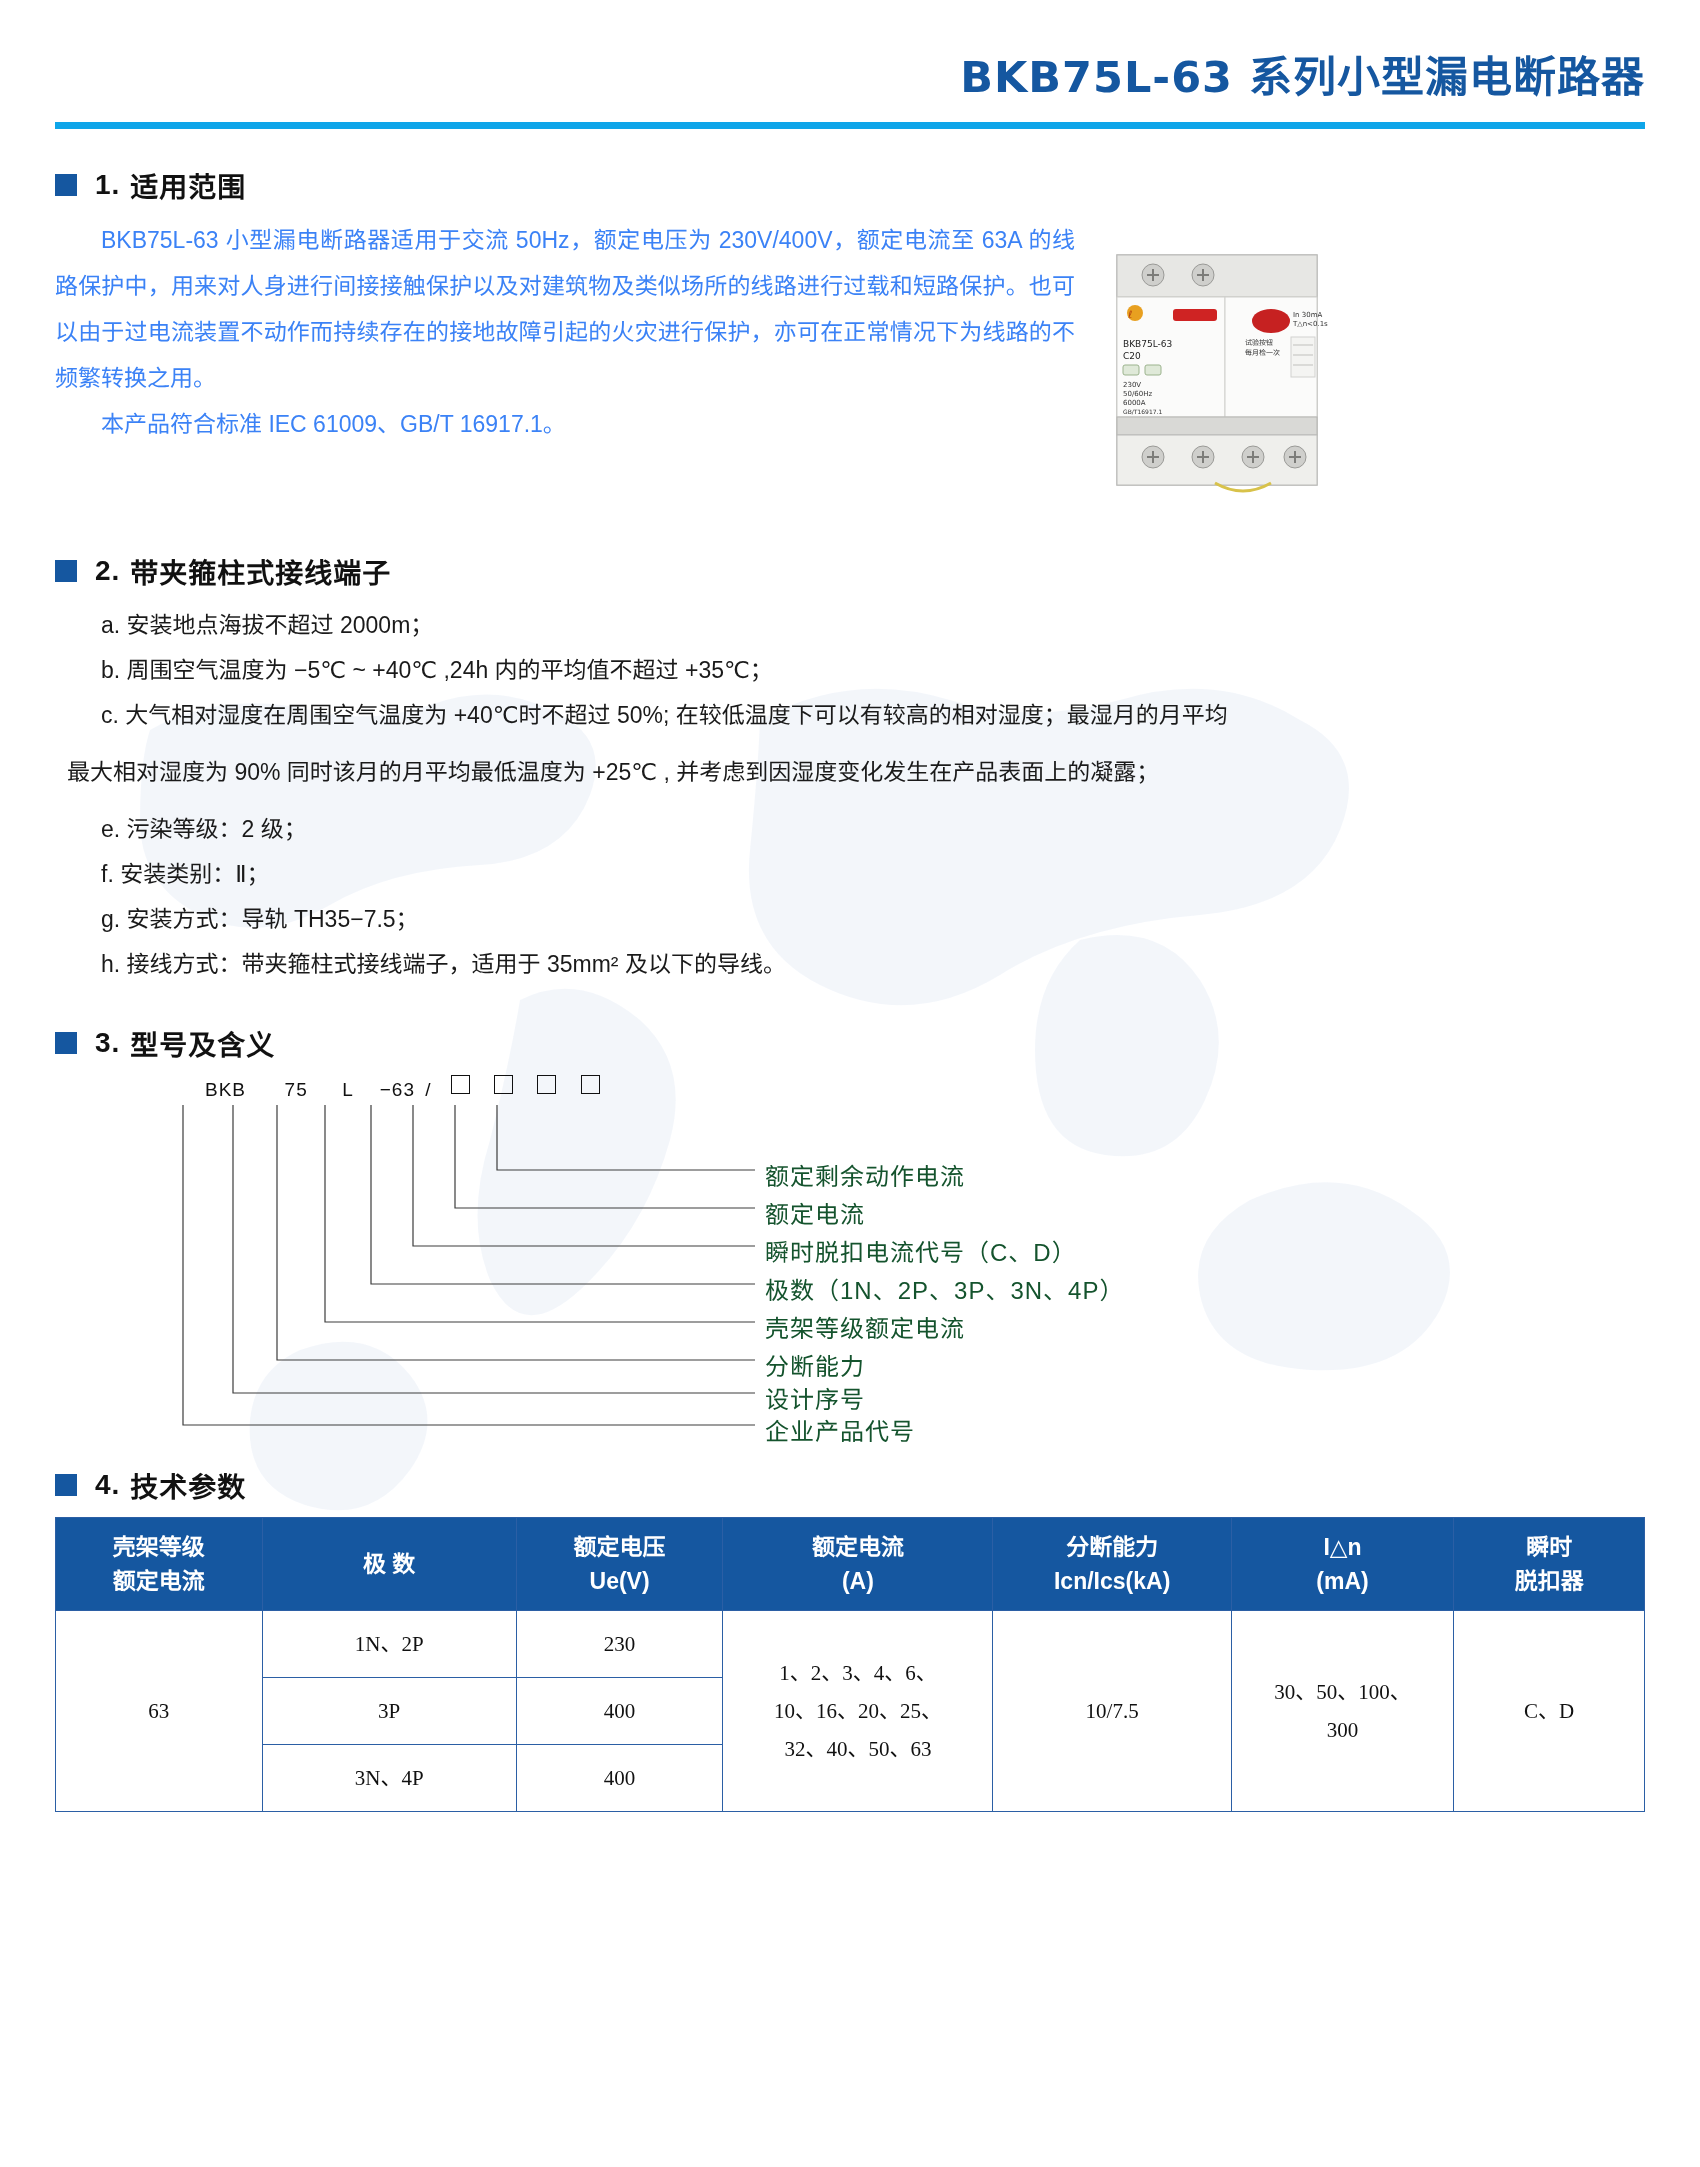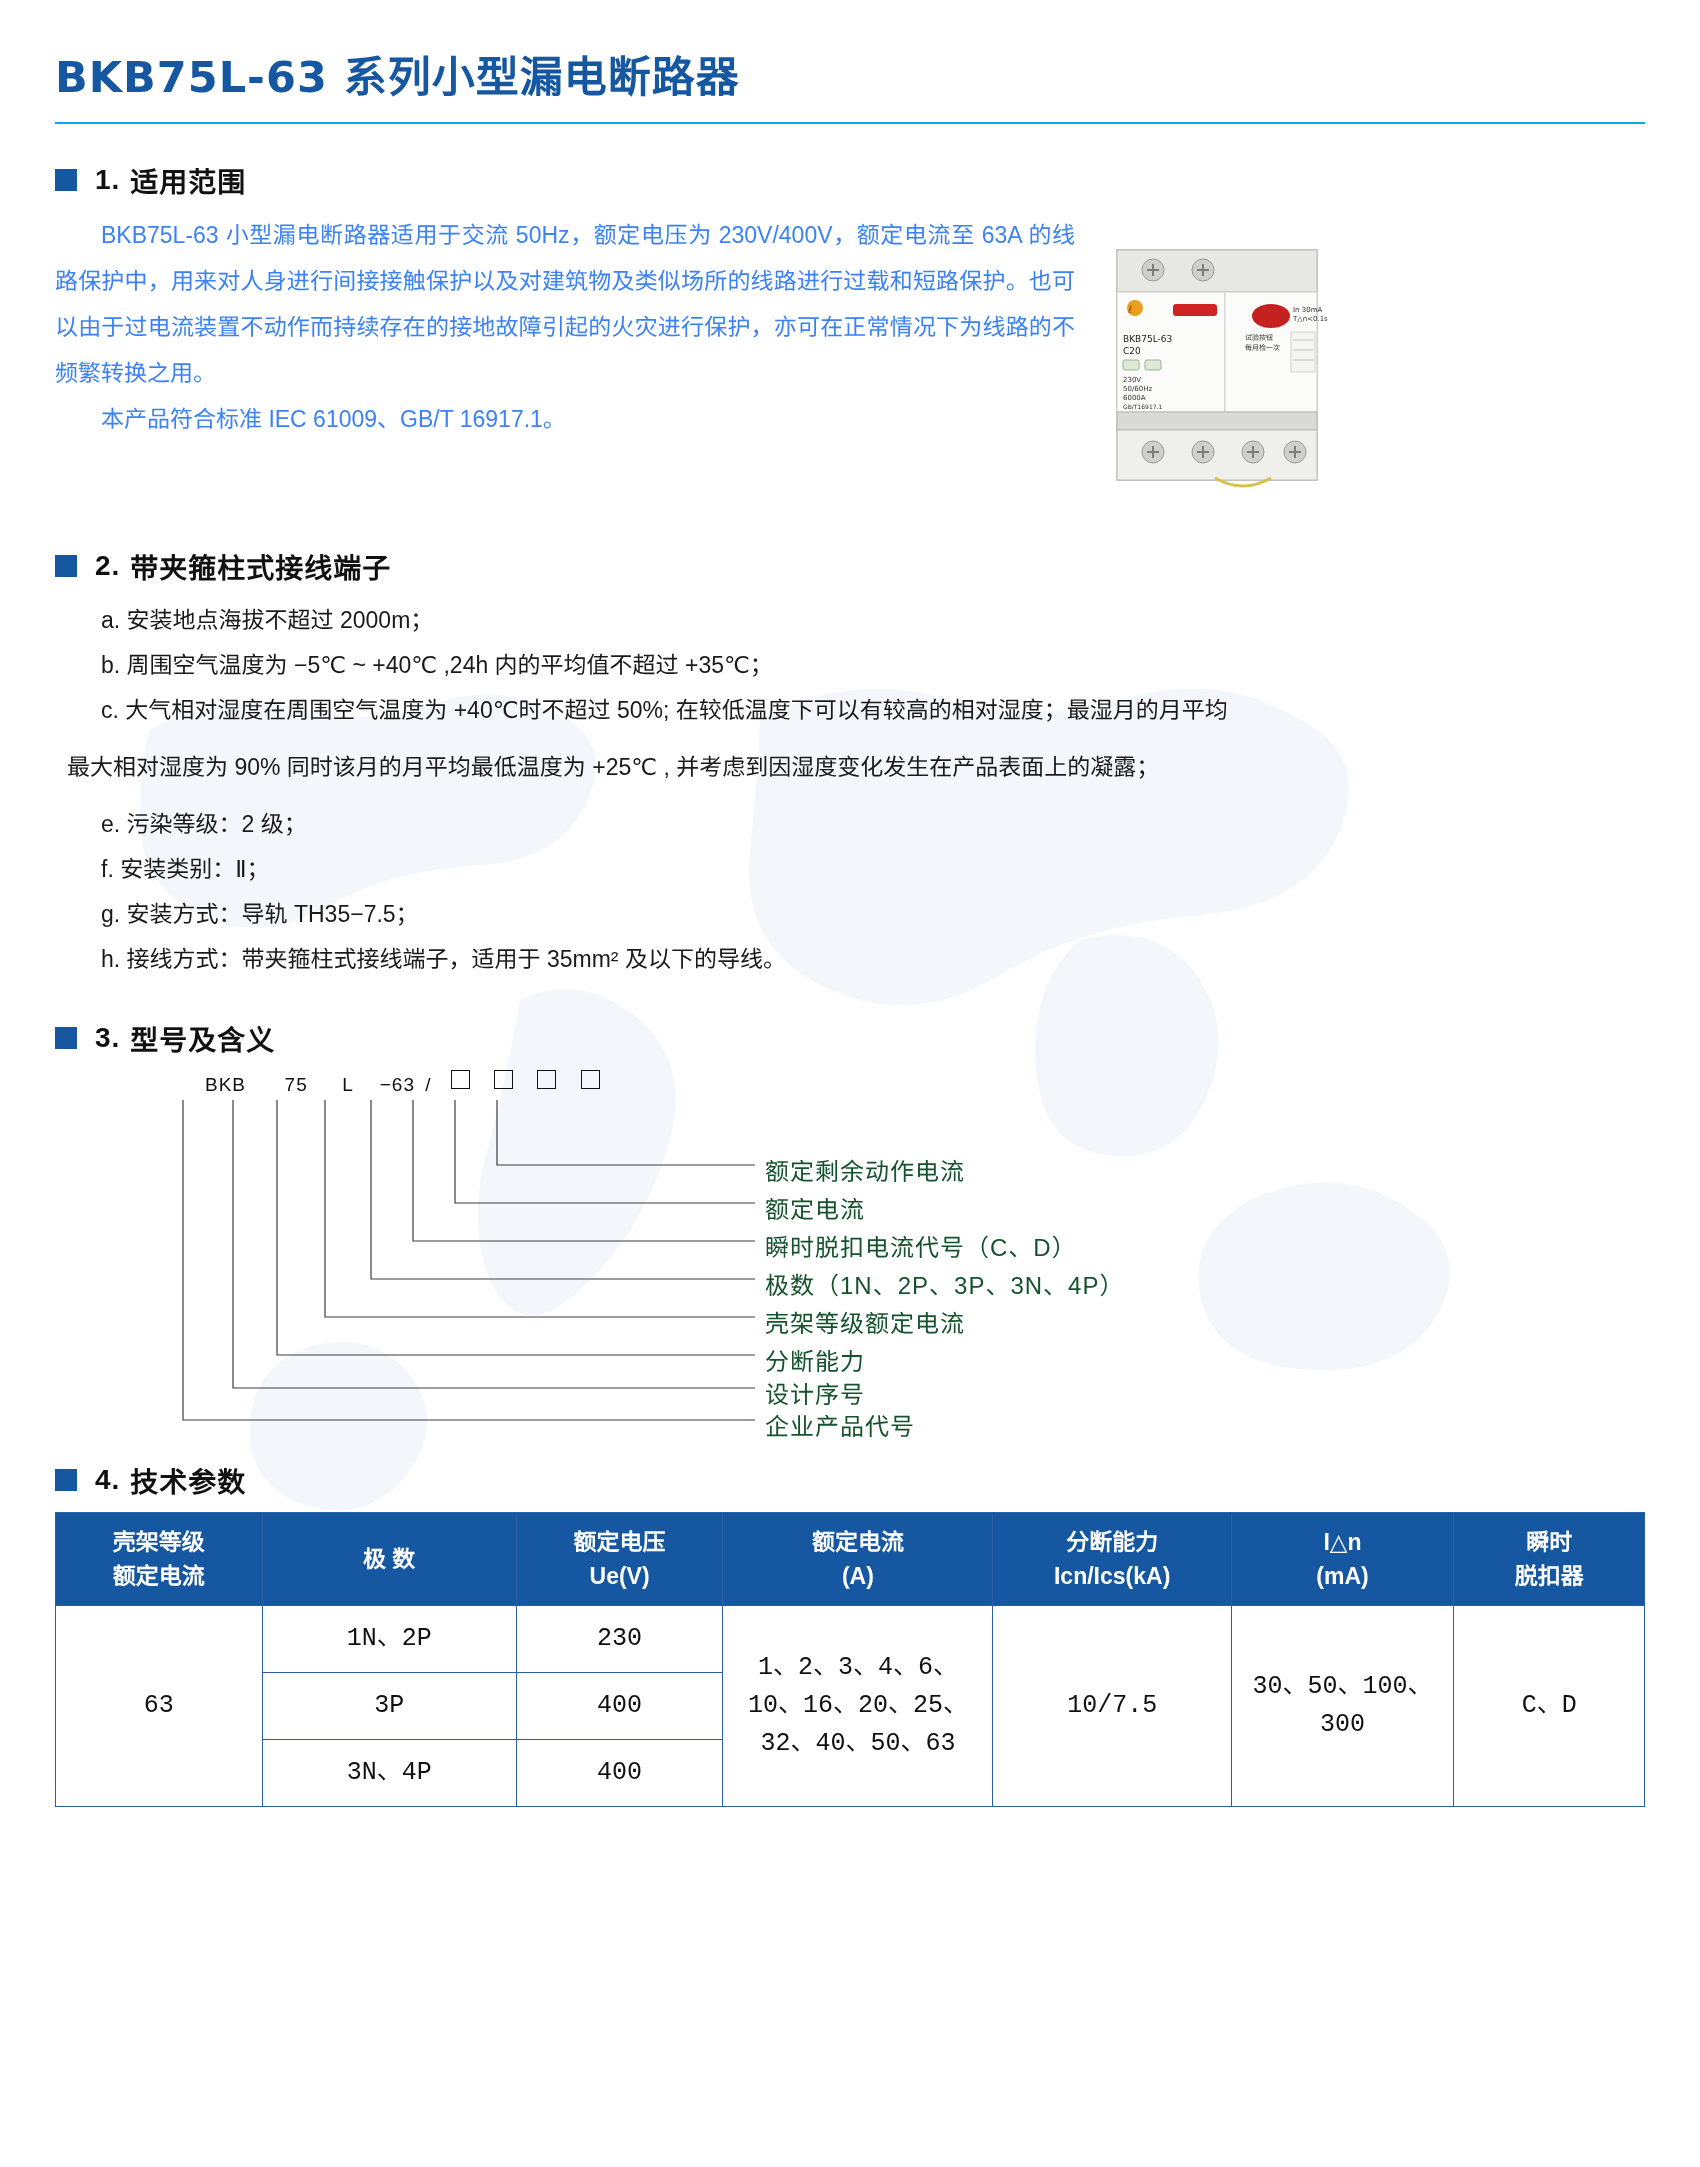--- a/index.html
+++ b/index.html
@@ -26,24 +26,24 @@
   }
   .page {
     position: relative;
     z-index: 2;
     padding: 0 55px;
     box-sizing: border-box;
   }
 
   
   .title-bar {
-    text-align: left;
+    text-align: right;
     padding-top: 42px;
     padding-bottom: 18px;
-    border-bottom: 2px solid #0ea5e9;
+    border-bottom: 7px solid #0ea5e9;
     margin: 0 -0px 0 -0px;
   }
   .title-bar h1 {
     margin: 0;
     font-size: 43px;
     letter-spacing: 1px;
     font-weight: bold;
     color: #1557a0;
     font-family: "DejaVu Sans", "Liberation Sans", sans-serif;
   }
@@ -149,22 +149,22 @@
     color: #fff;
     font-weight: bold;
     padding: 12px 4px;
     line-height: 34px;
     font-size: 23px;
   }
   table.spec tbody td {
     padding: 14px 6px;
     line-height: 38px;
     color: #111;
-    font-family: Liberation Mono, monospace;
-    font-size: 25px;
+    font-family: Liberation Serif, serif;
+    font-size: 21px;
     margin-left: 13px;
   }
   .cell-multiline { line-height: 40px; }
 </style>
 </head>
 <body>
 
 <svg class="watermark" viewBox="0 0 1700 1750" preserveAspectRatio="none">
   <g fill="#e8eef7">
     <path d="M150 430 q70 -40 160 -20 q60 15 120 -5 q70 -25 130 10 q50 25 30 80 q-25 65 -110 70 q-90 5 -150 40 q-70 40 -130 10 q-60 -30 -60 -95 q0 -60 10 -90z"></path>

